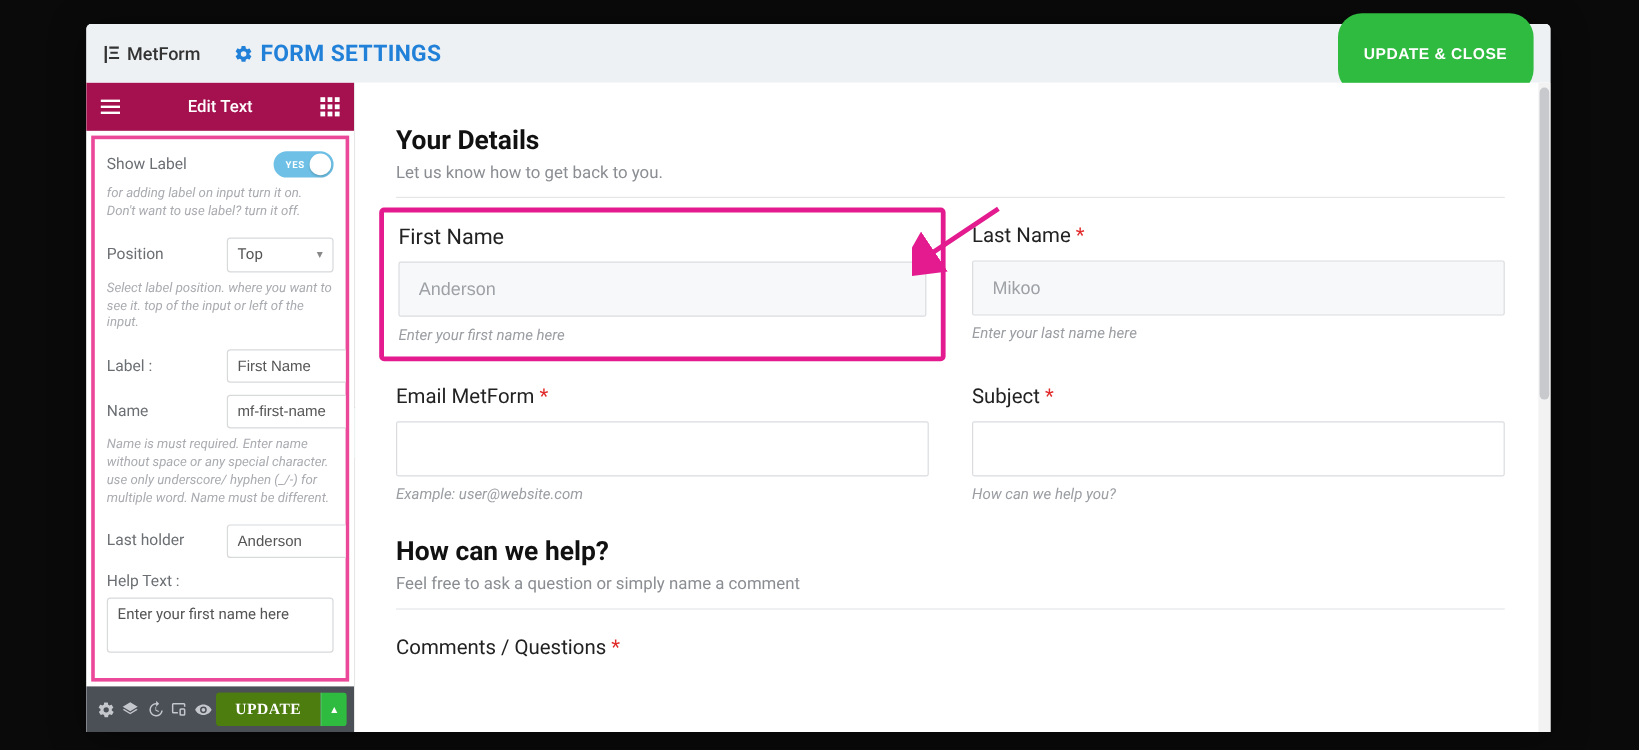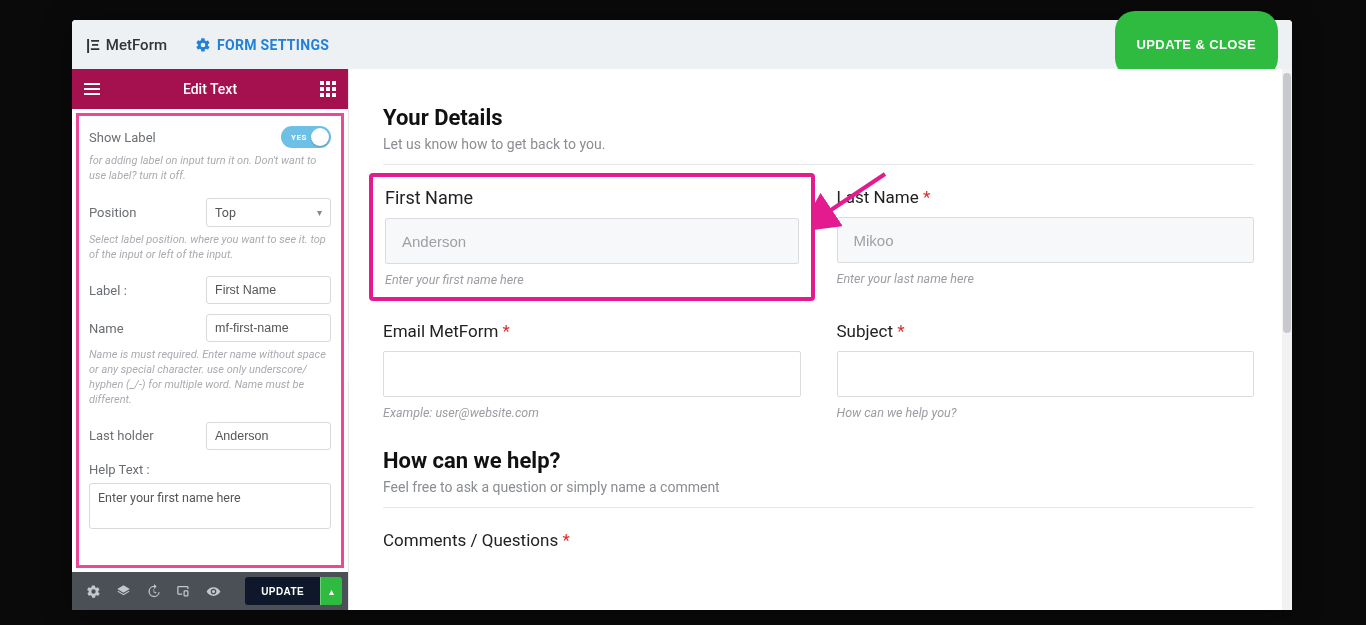--- a/index.html
+++ b/index.html
@@ -36,21 +36,21 @@
     display: flex; align-items: center; gap: 6px;
     font-size: 15px; color: #333; font-weight: 500;
   }
   .brand-e {
     font-weight: 700; font-size: 15px; font-family: "Segoe UI", sans-serif;
   }
   .tab-form-settings {
     margin-left: 28px;
     color: #2180d8;
     font-weight: 700;
-    font-size: 14px;
+    font-size: 19px;
     display: flex; align-items: center; gap: 6px;
     letter-spacing: 0.3px;
     text-align: right;
   }
   .gear-icon { width:16px; height:16px; }
   .update-close-btn {
     margin-left: auto;
     background: #2fbb3f;
     color: #fff;
     border: none;
@@ -60,21 +60,21 @@
     font-size: 13px;
     letter-spacing: 0.4px;
     cursor: pointer;
   }
   
   .modal-body {
     flex: 1; display: flex; min-height: 0;
   }
   
   .sidebar {
-    width: 277px;
+    width: 224px;
     display: flex;
     flex-direction: column;
     background: #fff;
     border-right: 1px solid #e6e6e6;
     position: relative;
   }
   .sidebar-title {
     height: 40px;
     background: #a4114e;
     color: #fff;
@@ -144,22 +144,22 @@
   }
   .tb-iconbtn {
     width:30px; height:30px; display:flex; align-items:center; justify-content:center;
     color:#c4c7cc; cursor:pointer; font-size:13px;
   }
   .tb-iconbtn svg { width:15px; height:15px; }
   .update-btn-group {
     margin-left:auto; display:flex; height:28px;
   }
   .update-btn {
-    background:#0f172a; color:#fff; border:none; padding:0 16px;
-    font-weight:700; font-size:10px; letter-spacing:0.4px; border-radius:3px 0 0 3px; cursor:pointer;
+    background:#4d7c0f; color:#fff; border:none; padding:0 16px;
+    font-weight:700; font-size:13px; letter-spacing:0.4px; border-radius:3px 0 0 3px; cursor:pointer;font-family:Liberation Serif, serif;
   }
   .update-caret {
     background:#2fbb3f; border:none; width:22px; color:#fff;
     border-left:1px solid rgba(255,255,255,0.3); border-radius:0 3px 3px 0; cursor:pointer;
     display:flex; align-items:center; justify-content:center; font-size:10px;
   }
   
   .collapse-tab {
     position:absolute; right:-18px; top:270px; width:18px; height:44px;
     background:#eef1f4; border:1px solid #ddd; border-left:none;

